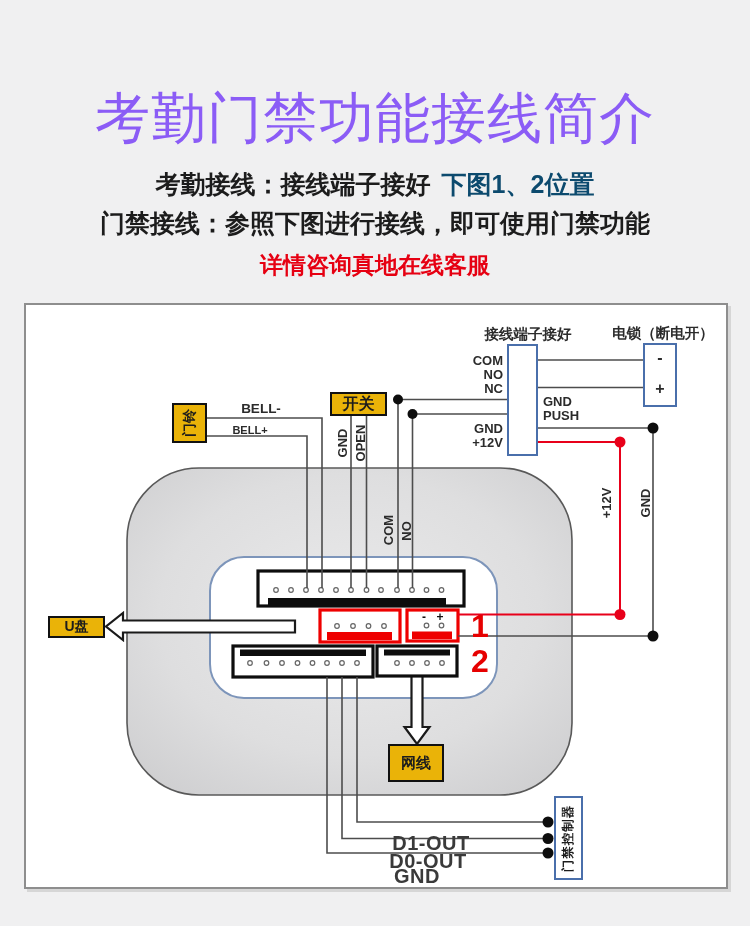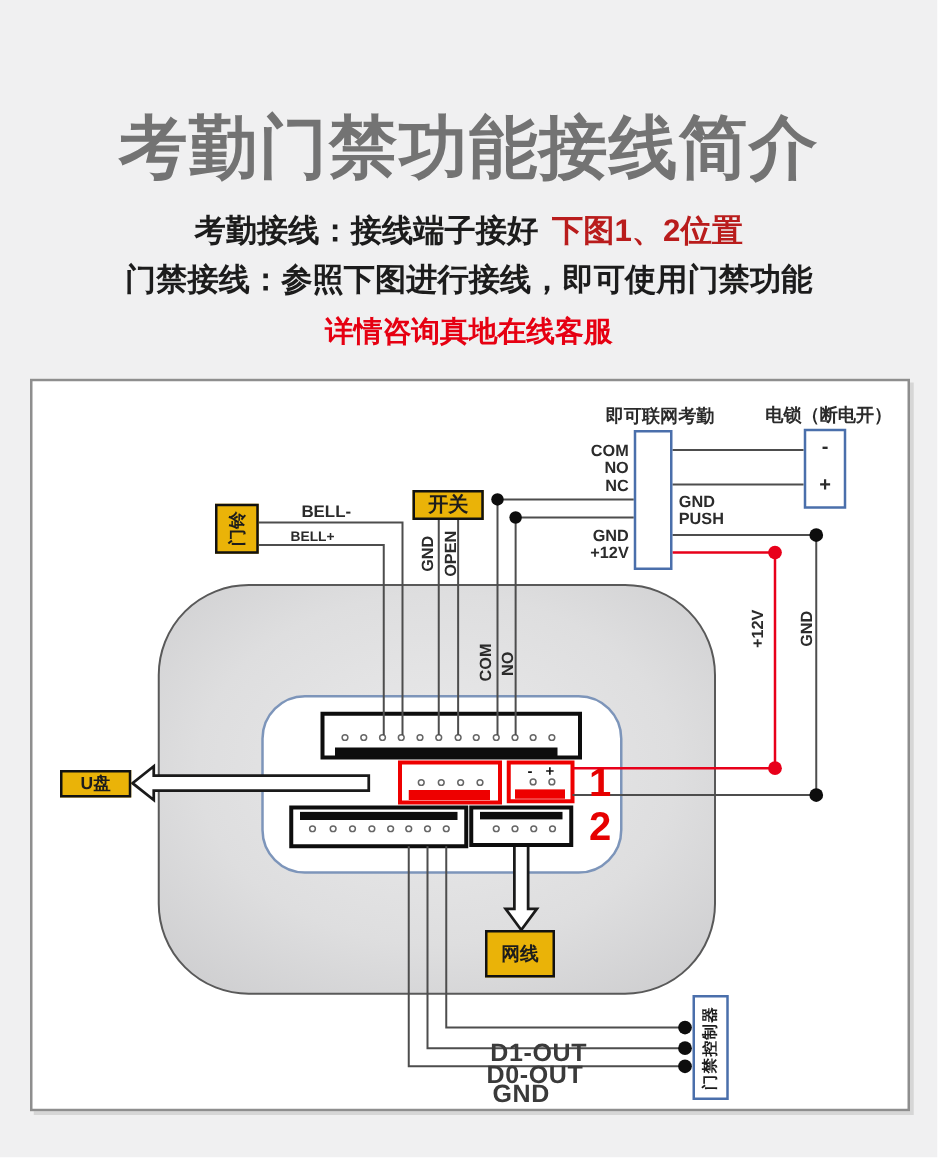--- a/index.html
+++ b/index.html
@@ -1,23 +1,23 @@
 <!DOCTYPE html>
 <html><head>
 <meta charset="utf-8">
 <style>
   html,body{margin:0;padding:0;}
   .page{position:relative;width:750px;height:926px;background:#f0f0f1;overflow:hidden;
         font-family:"Liberation Sans","DejaVu Sans",sans-serif;color:#1c1c1c;}
   .abs{position:absolute;}
-  .title{left:0;top:82px;width:750px;text-align:center;font-size:55px;font-weight:700;
-         letter-spacing:1px;color:#737373;}
+  .title{left:0;top:82px;width:750px;text-align:center;font-size:55px;font-weight:400;
+         letter-spacing:1px;color:#8b5cf6;}
   .hline{left:0;width:750px;display:flex;justify-content:center;font-size:25px;font-weight:700;
          white-space:pre;}
-  .hl-red{color:#b91c1c;}
+  .hl-red{color:#0c4a6e;}
   .line3{left:0;top:250px;width:750px;text-align:center;font-size:23px;font-weight:700;color:#e60012;}
   .frame{left:24px;top:303px;width:704px;height:586px;background:#ffffff;
          border:2px solid #8e8e8e;box-sizing:border-box;box-shadow:3px 3px 0 #d6d6d6;}
   .lbl{position:absolute;transform:translate(-50%,-50%);white-space:nowrap;font-weight:700;
        color:#2b2b2b;font-size:14px;line-height:1;}
   .rot{transform:translate(-50%,-50%) rotate(-90deg);font-size:13px;}
   .lblr{position:absolute;transform:translateY(-50%);white-space:nowrap;font-weight:700;
         color:#2b2b2b;font-size:13px;line-height:1;text-align:right;}
   .lbll{position:absolute;transform:translateY(-50%);white-space:nowrap;font-weight:700;
         color:#2b2b2b;font-size:13px;line-height:1;}
@@ -189,21 +189,21 @@
   <div class="boxb" style="left:507px;top:344px;width:31px;height:112px;"></div>
 
   <div class="boxb" style="left:643px;top:343px;width:34px;height:64px;"></div>
   <div class="lbl" style="left:660px;top:358px;font-size:16px;">-</div>
   <div class="lbl" style="left:660px;top:389px;font-size:16px;">+</div>
 
   <div class="boxb" style="left:554px;top:796px;width:29px;height:84px;display:flex;align-items:center;justify-content:center;">
     <span style="transform:rotate(-90deg);white-space:nowrap;font-weight:700;font-size:12.5px;letter-spacing:1px;">门禁控制器</span>
   </div>
 
-  <div class="lbl" style="left:528px;top:334px;font-size:14.5px;">即可联网考勤</div>
+  <div class="lbl" style="left:528px;top:334px;font-size:14.5px;">接线端子接好</div>
   <div class="lbl" style="left:663px;top:333px;font-size:14.5px;">电锁（断电开）</div>
 
   <div class="lblr" style="right:247px;top:360px;">COM</div>
   <div class="lblr" style="right:247px;top:374px;">NO</div>
   <div class="lblr" style="right:247px;top:387.5px;">NC</div>
   <div class="lbll" style="left:543px;top:400.5px;">GND</div>
   <div class="lbll" style="left:543px;top:414.5px;">PUSH</div>
   <div class="lblr" style="right:247px;top:428px;">GND</div>
   <div class="lblr" style="right:247px;top:442px;">+12V</div>
 

